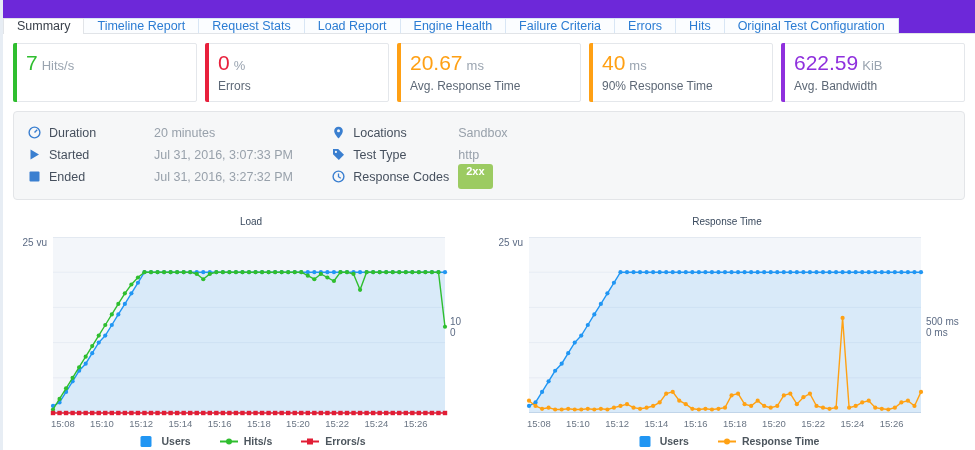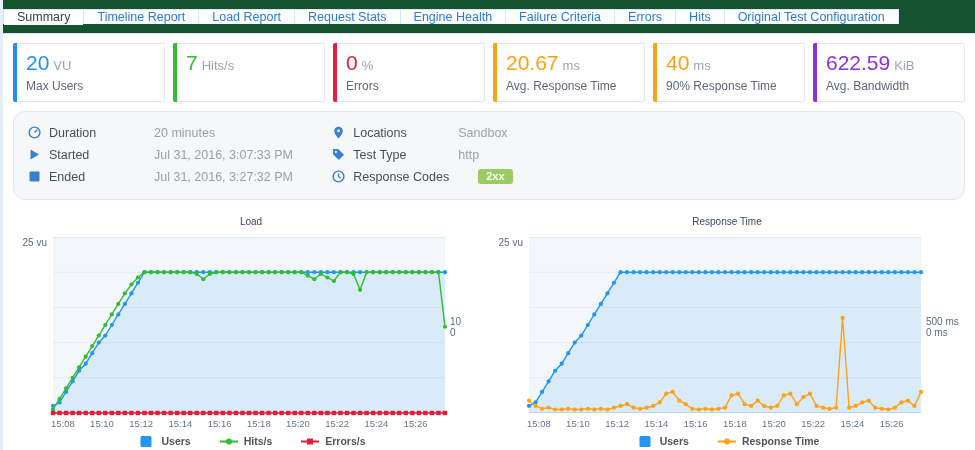--- a/index.html
+++ b/index.html
@@ -4,44 +4,44 @@
 <style>
   * { box-sizing: border-box; margin: 0; padding: 0; }
   html,body { width: 975px; height: 450px; overflow: hidden; }
   body {
     font-family: "Liberation Sans", sans-serif;
     background: #ffffff;
     border-left: 3px solid #e7edf4;
     color: #3c4652;
   }
   
-  .tabs { display:flex; align-items:center; height:34px; border-bottom:1px solid #e1e4e8; background:#14532d; }
+  .tabs { display:flex; align-items:flex-end; height:34px; border-bottom:1px solid #e1e4e8; background:#6d28d9; }
   .tab {
     padding:0 13px; display:flex; align-items:center; font-size:12.5px; cursor:pointer;
     color:#2b7cd3; background:#fbfdff; border:1px solid #d8e6f5; border-bottom:none; margin-right:-1px;
     white-space:nowrap;
   }
   .tab.active { background:#fff; color:#3a414b; border-color:#e1e4e8; position:relative; }
   .tab.active::after { content:""; position:absolute; left:0; right:0; bottom:-1px; height:1px; background:#fff; }
   
   .stats { display:flex; gap:8px; margin:9px 10px 0 10px; }
   .stat-card { flex:1 1 0; background:#fff; border:1px solid #e4e7eb; border-radius:2px; padding:7px 12px 8px 12px; position:relative; }
   .stat-card .bar { position:absolute; left:-1px; top:-1px; bottom:-1px; width:4px; border-radius:2px 0 0 2px; }
   .stat-value { font-size:21px; line-height:24px; }
   .stat-unit { font-size:13px; color:#9aa4b0; margin-left:4px; }
   .stat-label { font-size:12px; color:#5d6876; margin-top:4px; }
   
-  .info-panel { display:flex; margin:9px 10px 0 10px; background:#f6f7f8; border:1px solid #e3e5e8; border-radius:12px; padding:10px 14px 9px 14px; }
+  .info-panel { display:flex; margin:9px 10px 0 10px; background:#f6f7f8; border:1px solid #e3e5e8; border-radius:4px; padding:10px 14px 9px 14px; }
   .info-col { width:33%; padding-top:2px; }
   .info-row { display:flex; align-items:center; height:17px; margin-bottom:5px; font-size:12.5px; }
   .i-icon { width:13px; height:13px; margin-right:8px; flex:0 0 13px; display:inline-flex; }
   .i-icon svg { width:13px; height:13px; }
   .i-label { width:105px; color:#46505e; }
   .i-value { color:#98a1ab; }
-  .badge { background:#9ccb62; color:#fff; font-size:11px; padding:1px 8px 2px 8px; border-radius:3px; font-weight:bold;margin-left:20px; }
+  .badge { background:#9ccb62; color:#fff; font-size:11px; padding:1px 8px 12px 8px; border-radius:3px; font-weight:bold; }
   .notes-col { flex:1; }
   .notes-head { display:flex; align-items:center; margin-bottom:6px; }
   .notes-head .label { font-size:12.5px; color:#46505e; margin-left:6px; font-weight:bold; }
   .save-note { margin-left:auto; background:#4285d6; color:#fff; border:1px solid #3a79c8; border-radius:3px; font-size:12px; padding:3px 11px; cursor:pointer; font-family:"Liberation Sans",sans-serif; }
   .notes-col textarea {
     width:100%; height:38px; resize:both; border:1px solid #d9dde2; border-radius:3px;
     font-size:12px; padding:5px 8px; color:#4a5560; font-family:"Liberation Sans",sans-serif; background:#fff;
   }
   .notes-col textarea::placeholder { color:#aab3bd; }
   
@@ -56,35 +56,30 @@
   .legend { display:flex; justify-content:center; gap:28px; margin-top:2px; }
   .legend-item { display:flex; align-items:center; gap:5px; font-size:10.5px; font-weight:bold; color:#4d565e; cursor:pointer; }
 </style>
 </head>
 <body>
 
 <div class="app">
   <nav class="tabs" id="tabs">
       <div class="tab active">Summary</div>
       <div class="tab">Timeline Report</div>
+      <div class="tab">Request Stats</div>
       <div class="tab">Load Report</div>
-      <div class="tab">Request Stats</div>
       <div class="tab">Engine Health</div>
       <div class="tab">Failure Criteria</div>
       <div class="tab">Errors</div>
       <div class="tab">Hits</div>
       <div class="tab">Original Test Configuration</div>
     </nav>
 
   <section class="stats" id="stats">
-      <div class="stat-card">
-        <div class="bar" style="background:#1e90f8"></div>
-        <div><span class="stat-value" style="color:#1e90f8">20</span><span class="stat-unit">VU</span></div>
-        <div class="stat-label">Max Users</div>
-      </div>
       <div class="stat-card">
         <div class="bar" style="background:#2fbe2f"></div>
         <div><span class="stat-value" style="color:#2fbe2f">7</span><span class="stat-unit">Hits/s</span></div>
       </div>
       <div class="stat-card">
         <div class="bar" style="background:#e8203c"></div>
         <div><span class="stat-value" style="color:#e8203c">0</span><span class="stat-unit">%</span></div>
         <div class="stat-label">Errors</div>
       </div>
       <div class="stat-card">

